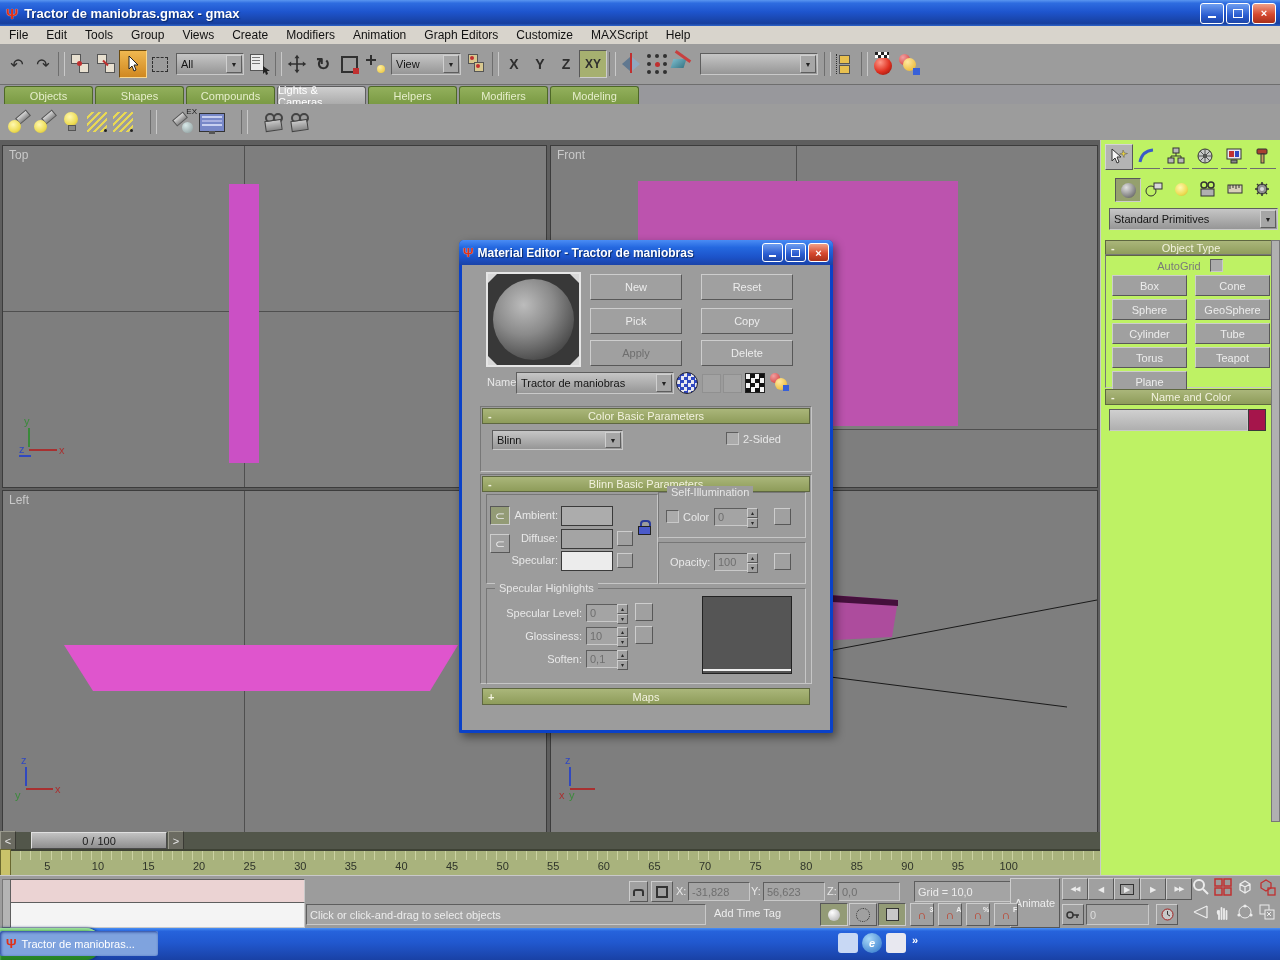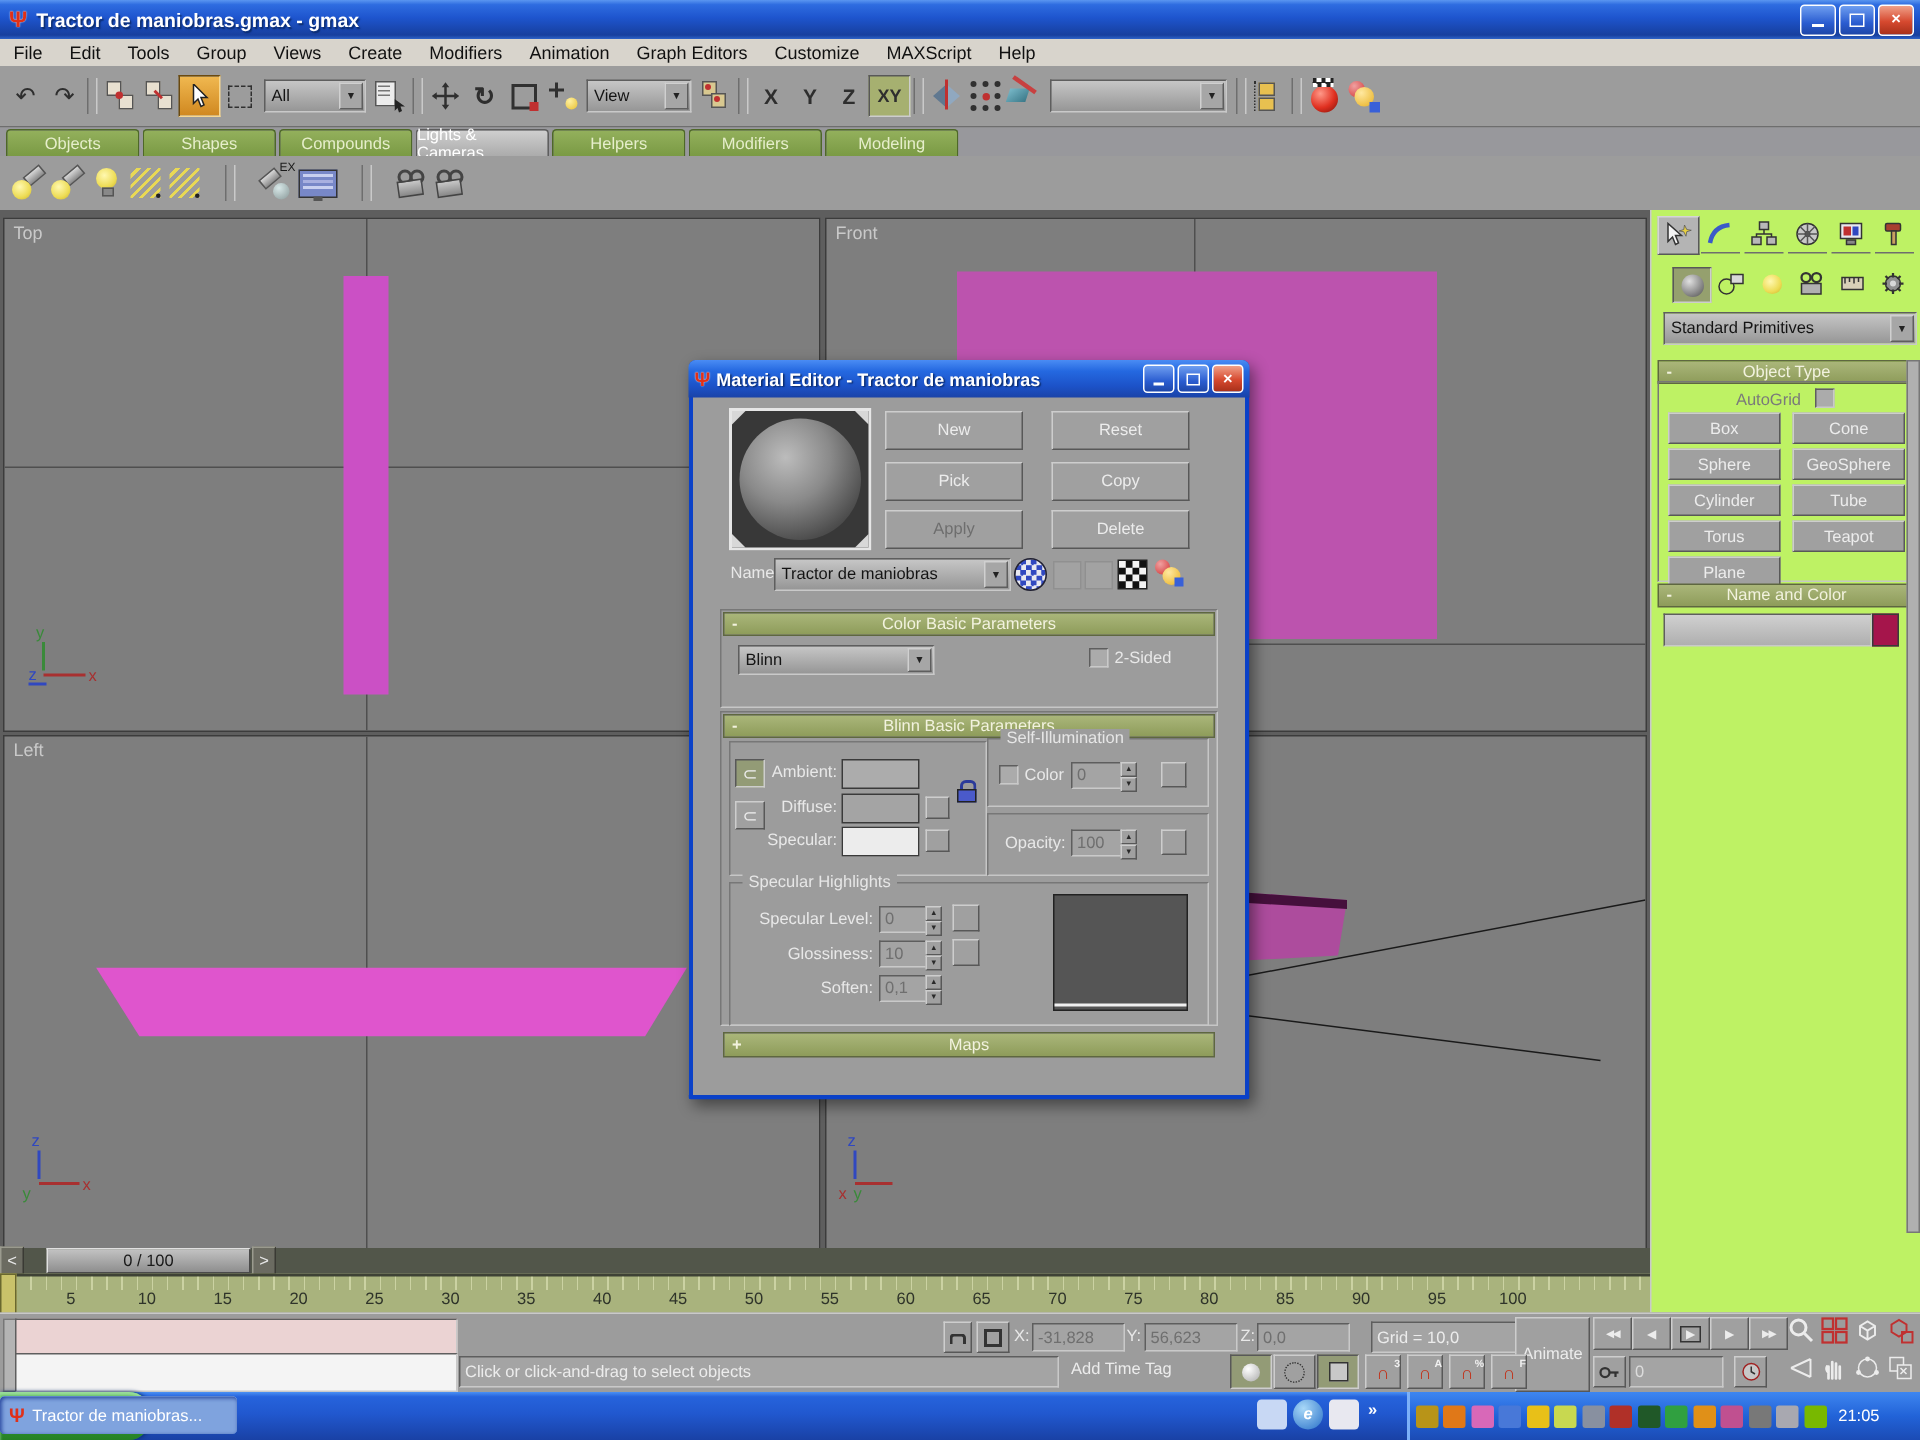--- a/index.html
+++ b/index.html
@@ -817,34 +817,13 @@
 
       <div class="task" style="width:146px">
         <i style="font-style:normal;color:#E03018;font-weight:bold;font-size:13px">Ψ</i>
         <span>Tractor de maniobras...</span>
       </div>
     </div>
   <span class="abs" style="left:838px;top:5px;width:20px;height:20px;border-radius:3px;background:#C8D8F4"></span>
   <span class="abs" style="left:862px;top:5px;width:20px;height:20px;border-radius:50%;background:radial-gradient(circle at 35% 30%,#A8D8F8,#2870C8);color:#fff;font-weight:bold;font-style:italic;text-align:center;line-height:20px">e</span>
   <span class="abs" style="left:886px;top:5px;width:20px;height:20px;border-radius:3px;background:#E8E8F0"></span>
   <span class="abs" style="left:912px;top:6px;color:#fff;font-weight:bold">»</span>
-  <div class="tray">
-    <span style="display:flex">
-
-    <i class="tray-ic" style=";background:#B89418"></i>
-        <i class="tray-ic" style=";background:#E07818"></i>
-        <i class="tray-ic" style=";background:#D868B8"></i>
-        <i class="tray-ic" style=";background:#4878D8"></i>
-        <i class="tray-ic" style=";background:#E8C018"></i>
-        <i class="tray-ic" style=";background:#C8D850"></i>
-        <i class="tray-ic" style=";background:#8890A0"></i>
-        <i class="tray-ic" style=";background:#B03028"></i>
-        <i class="tray-ic" style=";background:#205828"></i>
-        <i class="tray-ic" style=";background:#30A040"></i>
-        <i class="tray-ic" style=";background:#E09018"></i>
-        <i class="tray-ic" style=";background:#C05090"></i>
-        <i class="tray-ic" style=";background:#787878"></i>
-        <i class="tray-ic" style=";background:#A8A8B0"></i>
-        <i class="tray-ic" style=";background:#78B800"></i>
-      </span>
-    <span class="clock">21:05</span>
-  </div>
 </div>
 
 </body></html>

